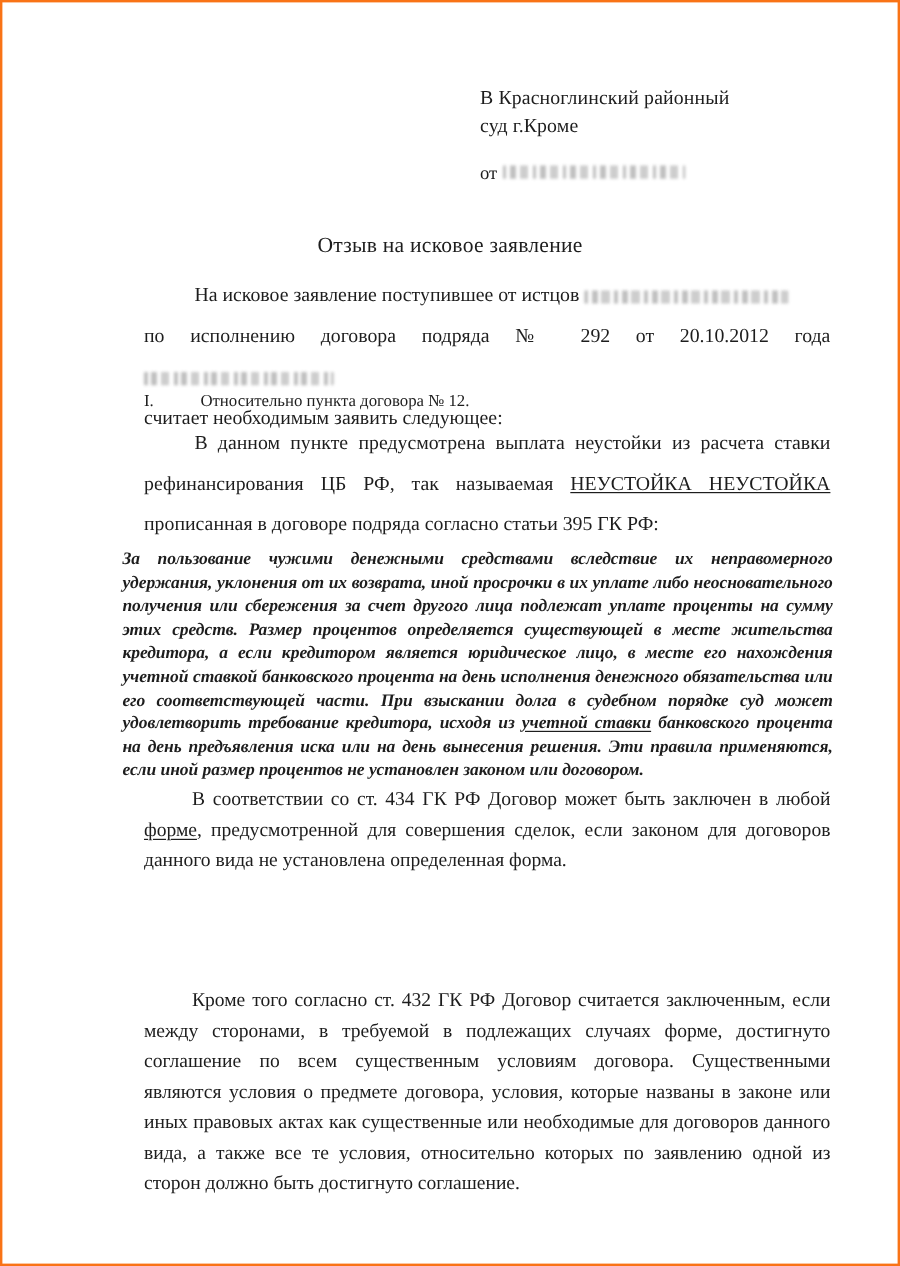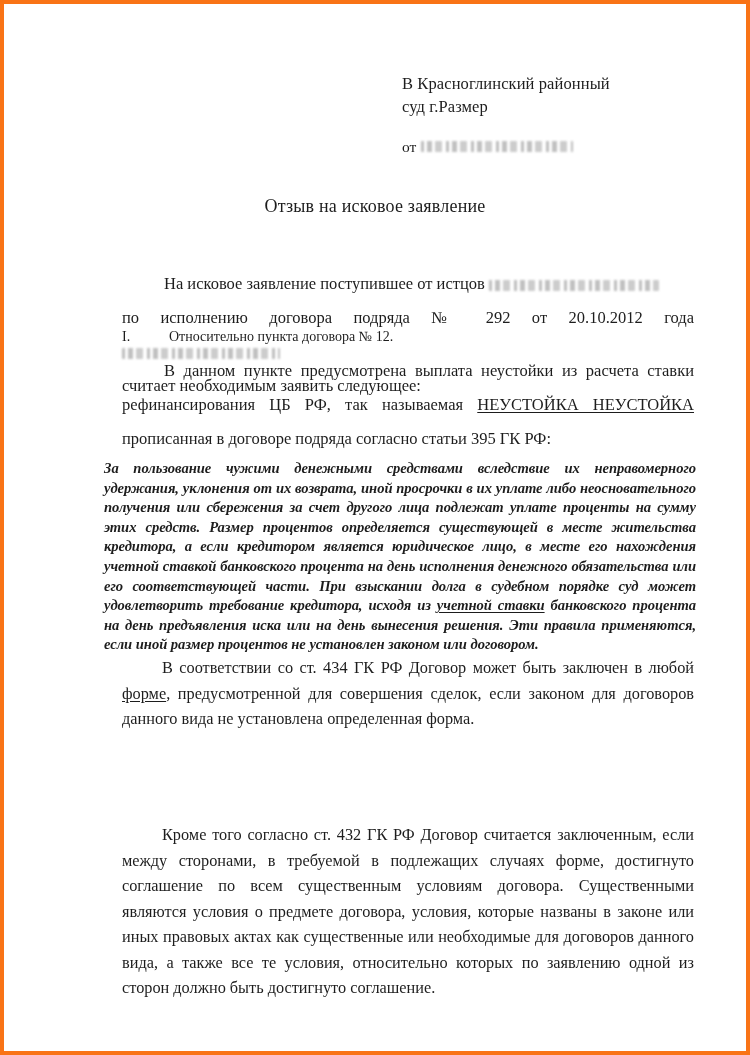--- a/index.html
+++ b/index.html
@@ -9,21 +9,21 @@
     background: #ffffff;
   }
 
   .page {
     position: relative;
     width: 750px;
     height: 1055px;
     background: #ffffff;
     overflow: hidden;
     box-sizing: border-box;
-    border: 4px solid #f97316;
+    border: 2px solid #f97316;
     font-family: "Liberation Serif", "DejaVu Serif", serif;
     color: #1d1d1d;
     -webkit-font-smoothing: antialiased;
   }
 
   
   .addressee {
     position: absolute;
     left: 398px;
     top: 68px;
@@ -90,21 +90,21 @@
   .intro {
     position: absolute;
     left: 118px;
     top: 227px;
     width: 572px;
     font-size: 16.5px;
     line-height: 34px;
     text-align: justify;
   }
   .intro p { margin: 0; }
-  .intro .indent { text-indent: 42px; margin-top: 36px; }
+  .intro .indent { text-indent: 42px; }
   .intro .noindent { text-indent: 0; }
 
   
   .clause {
     position: absolute;
     left: 118px;
     top: 316px;
     width: 572px;
     font-size: 14px;
     line-height: 34px;
@@ -163,21 +163,21 @@
   .para-form { top: 736px; }
   .para-432 { top: 818px; }
 </style>
 </head>
 <body>
 
 <div class="page">
 
   <div class="addressee">
     <div>В Красноглинский районный</div>
-    <div>суд г.Размер</div>
+    <div>суд г.Кроме</div>
   </div>
 
   <div class="from-line">
     <span>от</span>
     <span class="redacted r-from">[redacted]</span>
   </div>
 
   <div class="doc-title">Отзыв на исковое заявление</div>
 
   <div class="intro">

